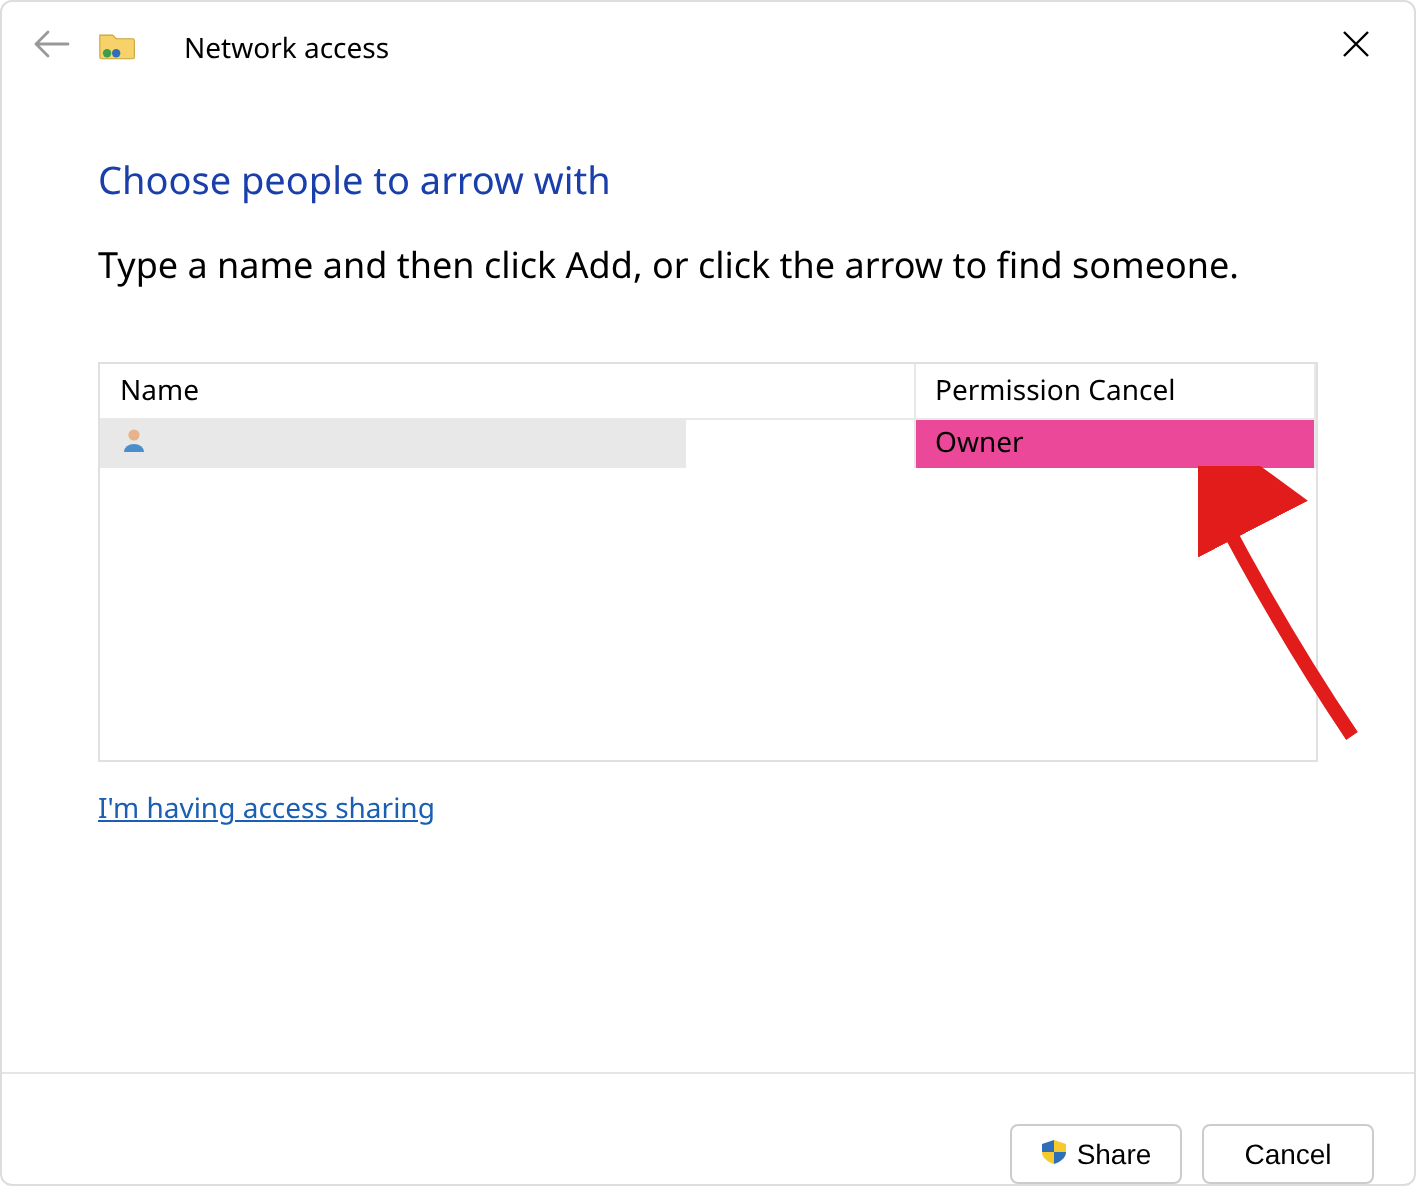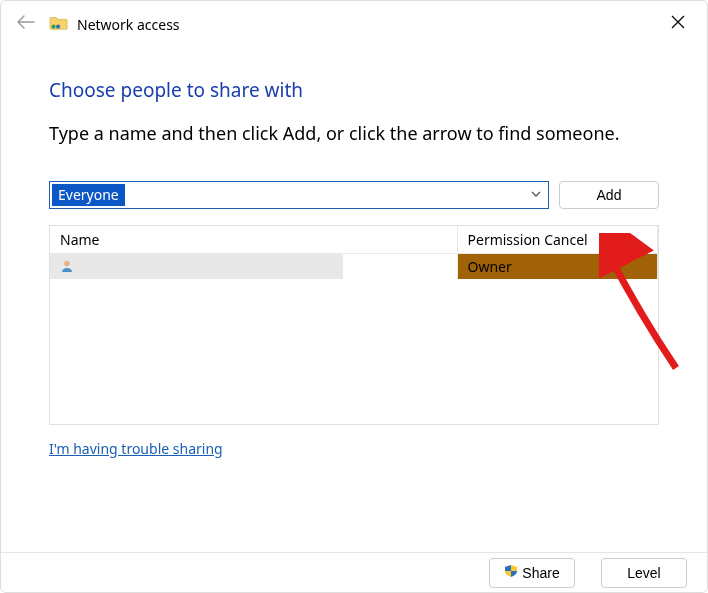--- a/index.html
+++ b/index.html
@@ -34,20 +34,21 @@
       width: 20px;
       height: 16px;
       margin-right: 8px;
       display: inline-flex;
       align-items: flex-end;
       position: relative;
     }
     .title-text {
       font-size: 14px;
       color: #000;
+      margin-left: 15px;
     }
     .content {
       padding: 0 48px;
     }
     .heading {
       font-size: 19px;
       color: #1a3fab;
       margin-top: 30px;
       margin-bottom: 18px;
       font-weight: 400;
@@ -114,47 +115,47 @@
     .table td {
       font-size: 14px;
       padding: 2px 10px;
       height: 24px;
     }
     .table tbody tr.owner-row td {
       background: linear-gradient(to right, #e8e8e8 72%, #fff 72%);
       border-right: 1px solid #e8e8e8;
     }
     .table tbody tr.owner-row td:last-child{
-       background:#a16207;
+       background:#ec4899;
     }
     .th-name { width: 67%; }
     .user-icon {
       display: inline-block;
       vertical-align: middle;
       margin-right: 4px;
     }
     .help-link {
       display: inline-block;
       margin-top: 14px;
       color: #1a5fb4;
       text-decoration: underline;
       font-size: 14px;
     }
     .footer {
       position: absolute;
       bottom: 0;
       left: 0;
       right: 0;
-      height: 40px;
+      height: 56px;
       border-top: 1px solid #e5e5e5;
       display: flex;
-      align-items: center;
+      align-items: flex-end;
       justify-content: flex-end;
       padding: 0 20px;
-      gap: 26px;
+      gap: 10px;
     }
     .footer-btn {
       min-width: 86px;
       height: 30px;
       border: 1px solid #ccc;
       border-radius: 4px;
       background: #fff;
       font-size: 14px;
       cursor: pointer;
       display: inline-flex;
@@ -189,34 +190,23 @@
   <span class="title-text">Network access</span>
 </div>
 
 <span class="close-x">
   <svg width="14" height="14" viewBox="0 0 14 14">
       <path d="M1 1 L13 13 M13 1 L1 13" stroke="#000" stroke-width="1.2"></path>
     </svg>
 </span>
 
 <div class="content">
-  <h1 class="heading">Choose people to share with</h1>
+  <h1 class="heading">Choose people to arrow with</h1>
   <p class="subheading">Type a name and then click Add, or click the arrow to find someone.</p>
 
-  <div class="inputrow">
-    <div class="combo">
-      <span class="combo-text">Everyone</span>
-      <span class="combo-chevron">
-        <svg width="12" height="12" viewBox="0 0 12 12">
-            <path d="M2 4 L6 8 L10 4" stroke="#555" stroke-width="1.3" fill="none"></path>
-          </svg>
-      </span>
-    </div>
-    <button class="add-btn">Add</button>
-  </div>
 
   <div class="table-wrap">
     <table class="table">
       <thead>
         <tr>
           <th class="th-name">Name</th>
           <th>Permission Cancel</th>
         </tr>
       </thead>
       <tbody>
@@ -229,36 +219,36 @@
               </svg>
             </span>
             <span></span>
           </td>
           <td>Owner</td>
         </tr>
       </tbody>
     </table>
   </div>
 
-  <a class="help-link" href="#">I'm having trouble sharing</a>
+  <a class="help-link" href="#">I'm having access sharing</a>
 </div>
 
 <div class="footer">
   <button class="footer-btn">
     <span>
       <svg width="14" height="14" viewBox="0 0 14 14">
         <path d="M7 1 L1 3 V7 H7 Z" fill="#2f6fb8"></path>
         <path d="M7 1 L13 3 V7 H7 Z" fill="#f7c92c"></path>
         <path d="M1 7 H7 V13 C4 12 1 10 1 7 Z" fill="#f7c92c"></path>
         <path d="M13 7 H7 V13 C10 12 13 10 13 7 Z" fill="#2f6fb8"></path>
       </svg>
     </span>
     <span>Share</span>
   </button>
-  <button class="footer-btn">Level</button>
+  <button class="footer-btn">Cancel</button>
 </div>
 
 <svg class="arrow-annotation" width="90" height="140" viewBox="0 0 90 140">
   <defs>
     <marker id="ahead" markerWidth="14" markerHeight="14" refX="3" refY="6" orient="auto">
       <path d="M0 0 L12 6 L0 12 Z" fill="#e21b1b"></path>
     </marker>
   </defs>
   <path d="M77 135 Q40 80 8 18" stroke="#e21b1b" stroke-width="7" fill="none" marker-end="url(#ahead)"></path>
 </svg>

